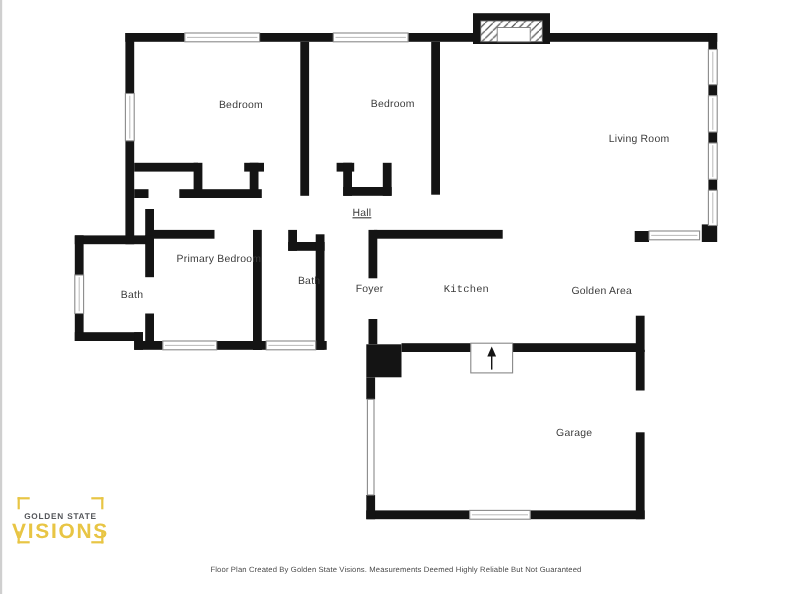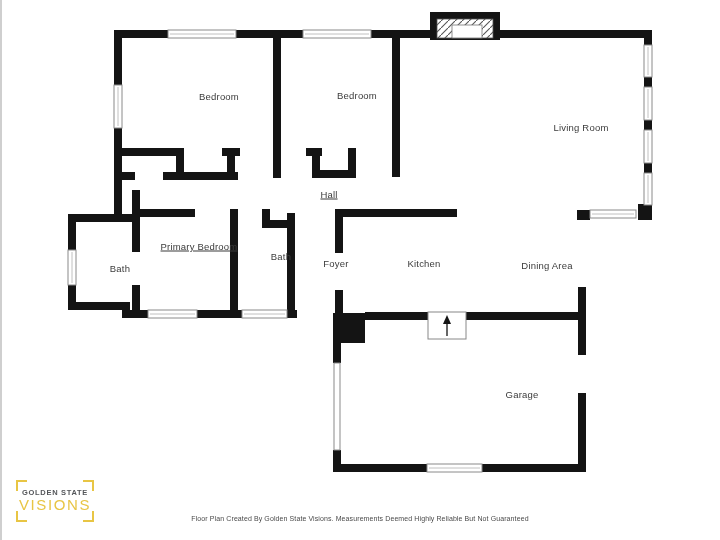--- a/index.html
+++ b/index.html
@@ -18,33 +18,33 @@
   .room-label{
     position:absolute;
     transform:translate(-50%,-50%);
     font-size:9.5px;
     color:#3b3b3b;
     white-space:nowrap;
     letter-spacing:0.2px;
     padding-left:44px;
   }
   .logo{
-    position:absolute;left:16px;top:480px;width:78px;height:42px;
-    display:flex;flex-direction:column;align-items:center;justify-content:center;
+    position:absolute;left:16px;top:452px;width:78px;height:42px;
+    display:flex;flex-direction:column;align-items:center;justify-content:flex-end;
   }
   .logo .corner{position:absolute;width:9px;height:9px;}
   .logo .tl{left:0;top:0;border-left:2px solid #e8c544;border-top:2px solid #e8c544;}
   .logo .tr{right:0;top:0;border-right:2px solid #e8c544;border-top:2px solid #e8c544;}
   .logo .bl{left:0;bottom:0;border-left:2px solid #e8c544;border-bottom:2px solid #e8c544;}
   .logo .br{right:0;bottom:0;border-right:2px solid #e8c544;border-bottom:2px solid #e8c544;}
   .logo-line1{
     font-size:7.5px;font-weight:600;letter-spacing:0.7px;color:#54565a;line-height:1.1;
   }
   .logo-line2{
-    font-size:15px;font-weight:normal;letter-spacing:1.6px;color:#e8c544;line-height:1.05;
+    font-size:19px;font-weight:bold;letter-spacing:1.6px;color:#e8c544;line-height:1.05;
   }
   .disclaimer{
     position:absolute;left:0;top:515px;width:720px;
     text-align:center;font-size:7px;color:#4a4a4a;letter-spacing:0.1px;
   }
 </style>
 </head>
 <body>
 
 <div class="page">
@@ -170,26 +170,26 @@
       <rect x="428" y="312" width="38" height="27" fill="#ffffff" stroke="#888" stroke-width="1"></rect>
       <line x1="447" y1="336" x2="447" y2="323" stroke="#141414" stroke-width="1.3"></line>
       <polygon points="443,324 451,324 447,315" fill="#141414"></polygon>
     </g>
   </svg>
 
   <div class="room-label" style="left:197px;top:96px;">Bedroom</div>
   <div class="room-label" style="left:335px;top:95px;">Bedroom</div>
   <div class="room-label" style="left:519px;top:127px;margin-left:40px;">Living Room</div>
   <div class="room-label" style="left:307px;top:194px;text-decoration:underline;">Hall</div>
-  <div class="room-label" style="left:177px;top:246px;text-decoration:underline;">Primary Bedroom</div>
+  <div class="room-label" style="left:177px;top:236px;">Primary Bedroom</div>
   <div class="room-label" style="left:98px;top:268px;">Bath</div>
   <div class="room-label" style="left:259px;top:256px;">Bath</div>
   <div class="room-label" style="left:314px;top:263px;">Foyer</div>
-  <div class="room-label" style="left:402px;top:263px;">Kitchen</div>
-  <div class="room-label" style="left:525px;top:265px;">Dining Area</div>
+  <div class="room-label" style="left:402px;top:263px;font-family:Liberation Mono, monospace;">Kitchen</div>
+  <div class="room-label" style="left:525px;top:265px;">Golden Area</div>
   <div class="room-label" style="left:460px;top:394px;margin-left:40px;">Garage</div>
 
   <div class="logo">
     <span class="corner tl"></span>
     <span class="corner tr"></span>
     <span class="corner bl"></span>
     <span class="corner br"></span>
     <div class="logo-line1">GOLDEN STATE</div>
     <div class="logo-line2">VISIONS</div>
   </div>

